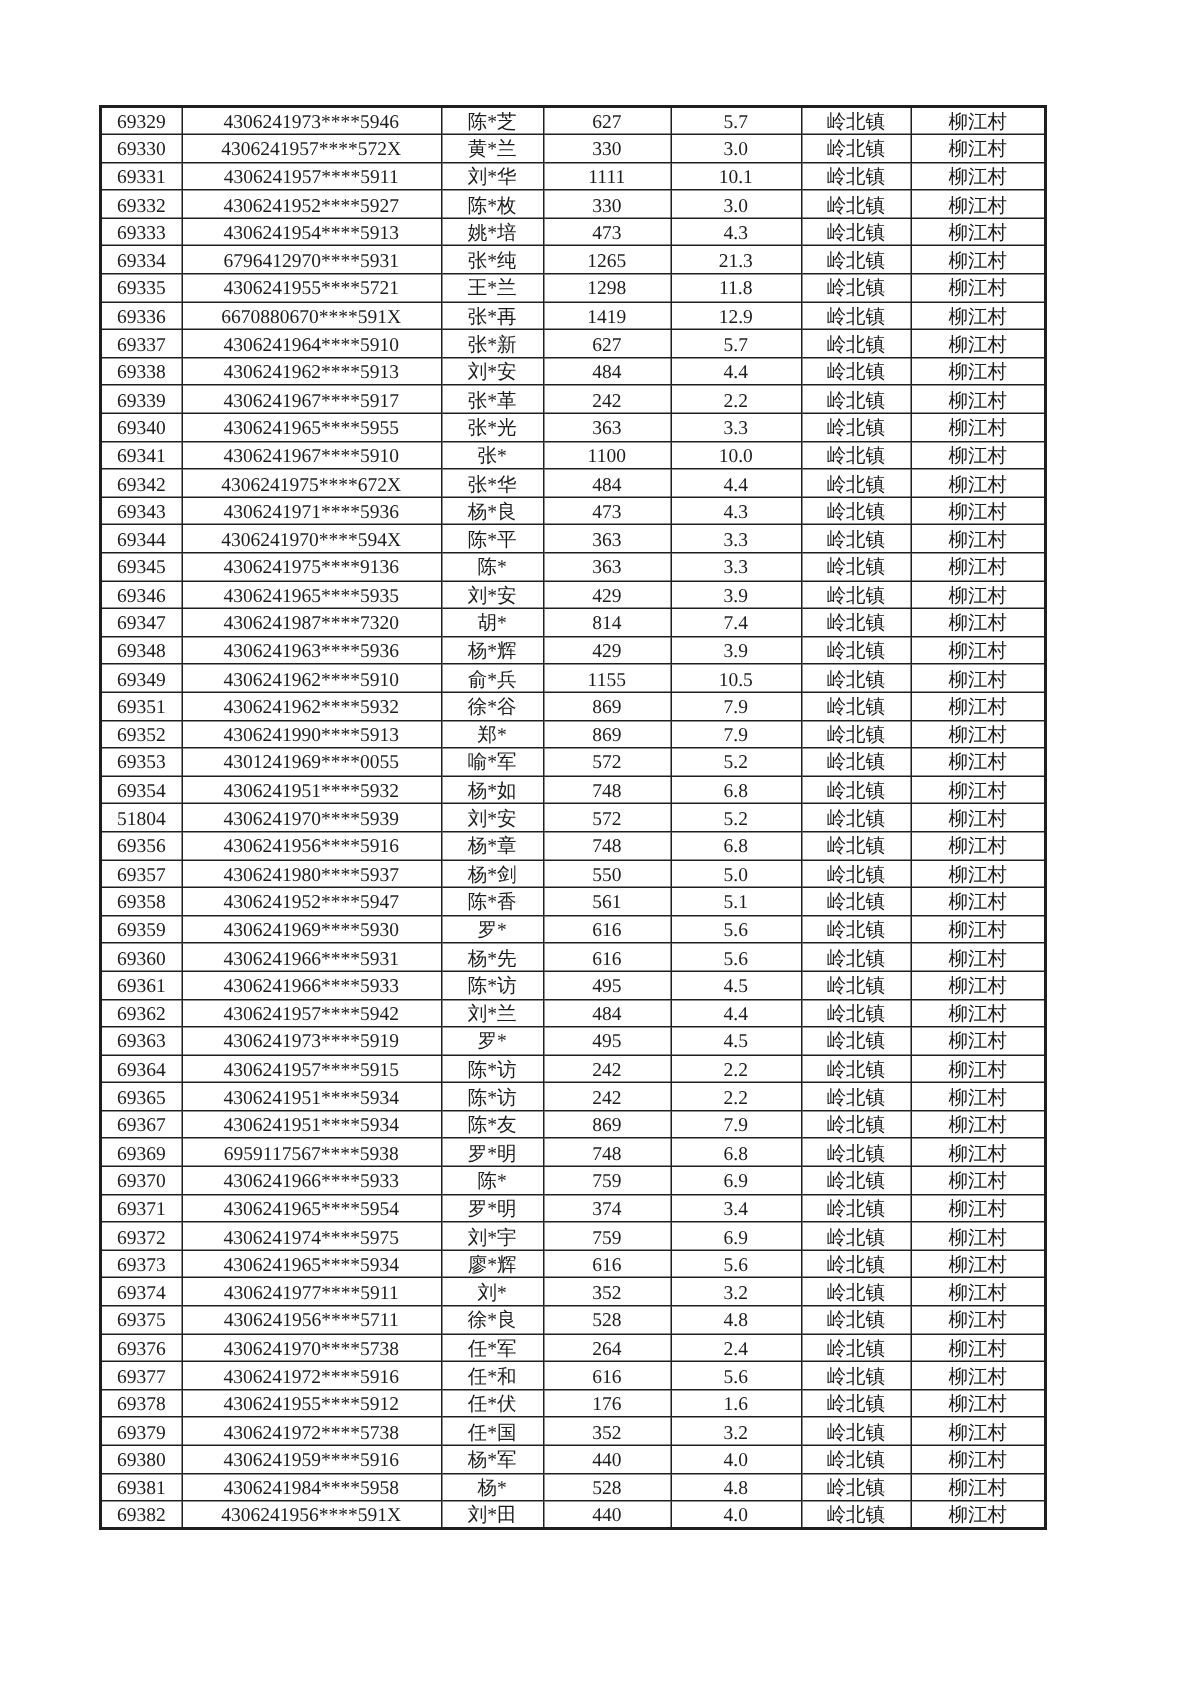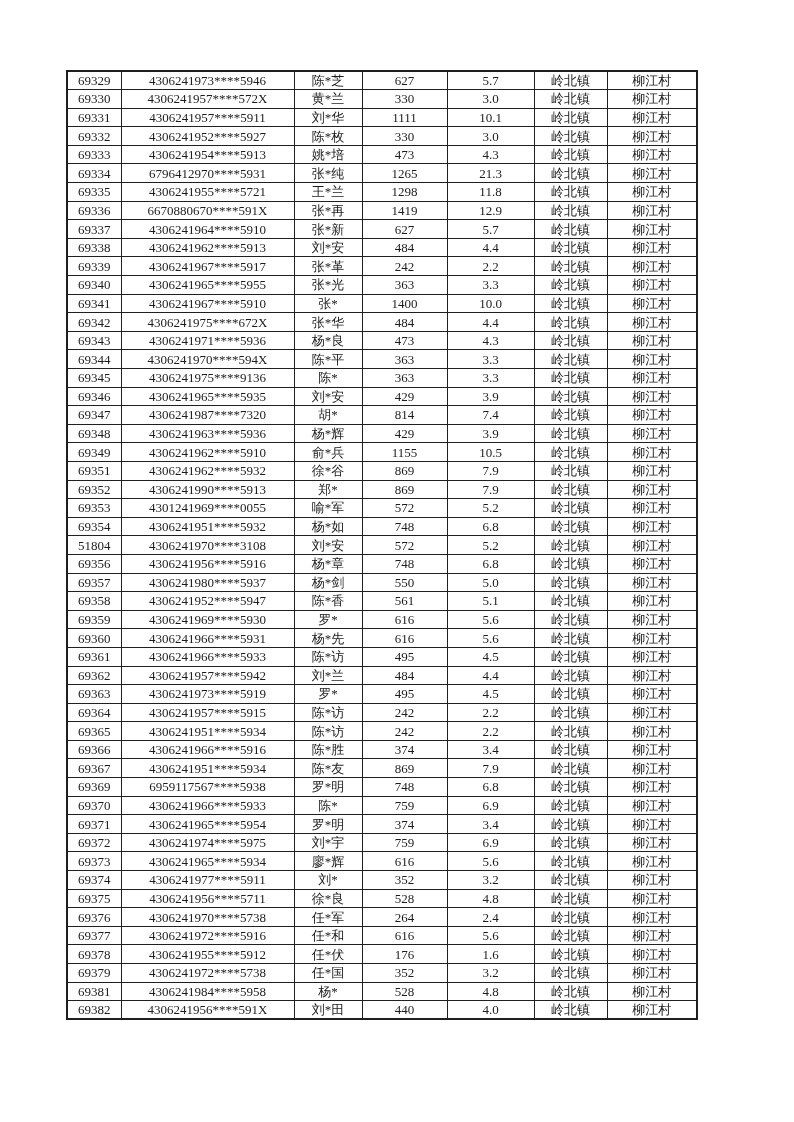--- a/index.html
+++ b/index.html
@@ -166,21 +166,21 @@
     <td>张*光</td>
     <td>363</td>
     <td>3.3</td>
     <td>岭北镇</td>
     <td>柳江村</td>
   </tr>
         <tr>
     <td>69341</td>
     <td>4306241967****5910</td>
     <td>张*</td>
-    <td>1400</td>
+    <td>1100</td>
     <td>10.0</td>
     <td>岭北镇</td>
     <td>柳江村</td>
   </tr>
         <tr>
     <td>69342</td>
     <td>4306241975****672X</td>
     <td>张*华</td>
     <td>484</td>
     <td>4.4</td>
@@ -281,21 +281,21 @@
     <td>69354</td>
     <td>4306241951****5932</td>
     <td>杨*如</td>
     <td>748</td>
     <td>6.8</td>
     <td>岭北镇</td>
     <td>柳江村</td>
   </tr>
         <tr>
     <td>51804</td>
-    <td>4306241970****3108</td>
+    <td>4306241970****5939</td>
     <td>刘*安</td>
     <td>572</td>
     <td>5.2</td>
     <td>岭北镇</td>
     <td>柳江村</td>
   </tr>
         <tr>
     <td>69356</td>
     <td>4306241956****5916</td>
     <td>杨*章</td>
@@ -379,29 +379,20 @@
         <tr>
     <td>69365</td>
     <td>4306241951****5934</td>
     <td>陈*访</td>
     <td>242</td>
     <td>2.2</td>
     <td>岭北镇</td>
     <td>柳江村</td>
   </tr>
         <tr>
-    <td>69366</td>
-    <td>4306241966****5916</td>
-    <td>陈*胜</td>
-    <td>374</td>
-    <td>3.4</td>
-    <td>岭北镇</td>
-    <td>柳江村</td>
-  </tr>
-        <tr>
     <td>69367</td>
     <td>4306241951****5934</td>
     <td>陈*友</td>
     <td>869</td>
     <td>7.9</td>
     <td>岭北镇</td>
     <td>柳江村</td>
   </tr>
         <tr>
     <td>69369</td>
@@ -496,20 +487,29 @@
         <tr>
     <td>69379</td>
     <td>4306241972****5738</td>
     <td>任*国</td>
     <td>352</td>
     <td>3.2</td>
     <td>岭北镇</td>
     <td>柳江村</td>
   </tr>
         <tr>
+    <td>69380</td>
+    <td>4306241959****5916</td>
+    <td>杨*军</td>
+    <td>440</td>
+    <td>4.0</td>
+    <td>岭北镇</td>
+    <td>柳江村</td>
+  </tr>
+        <tr>
     <td>69381</td>
     <td>4306241984****5958</td>
     <td>杨*</td>
     <td>528</td>
     <td>4.8</td>
     <td>岭北镇</td>
     <td>柳江村</td>
   </tr>
         <tr>
     <td>69382</td>

